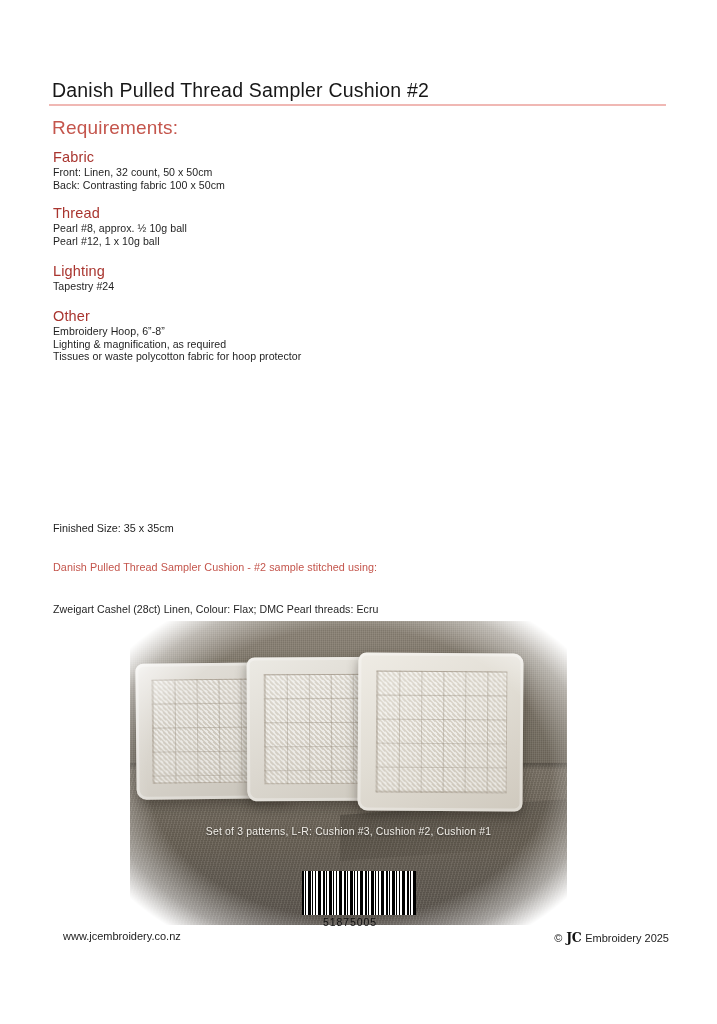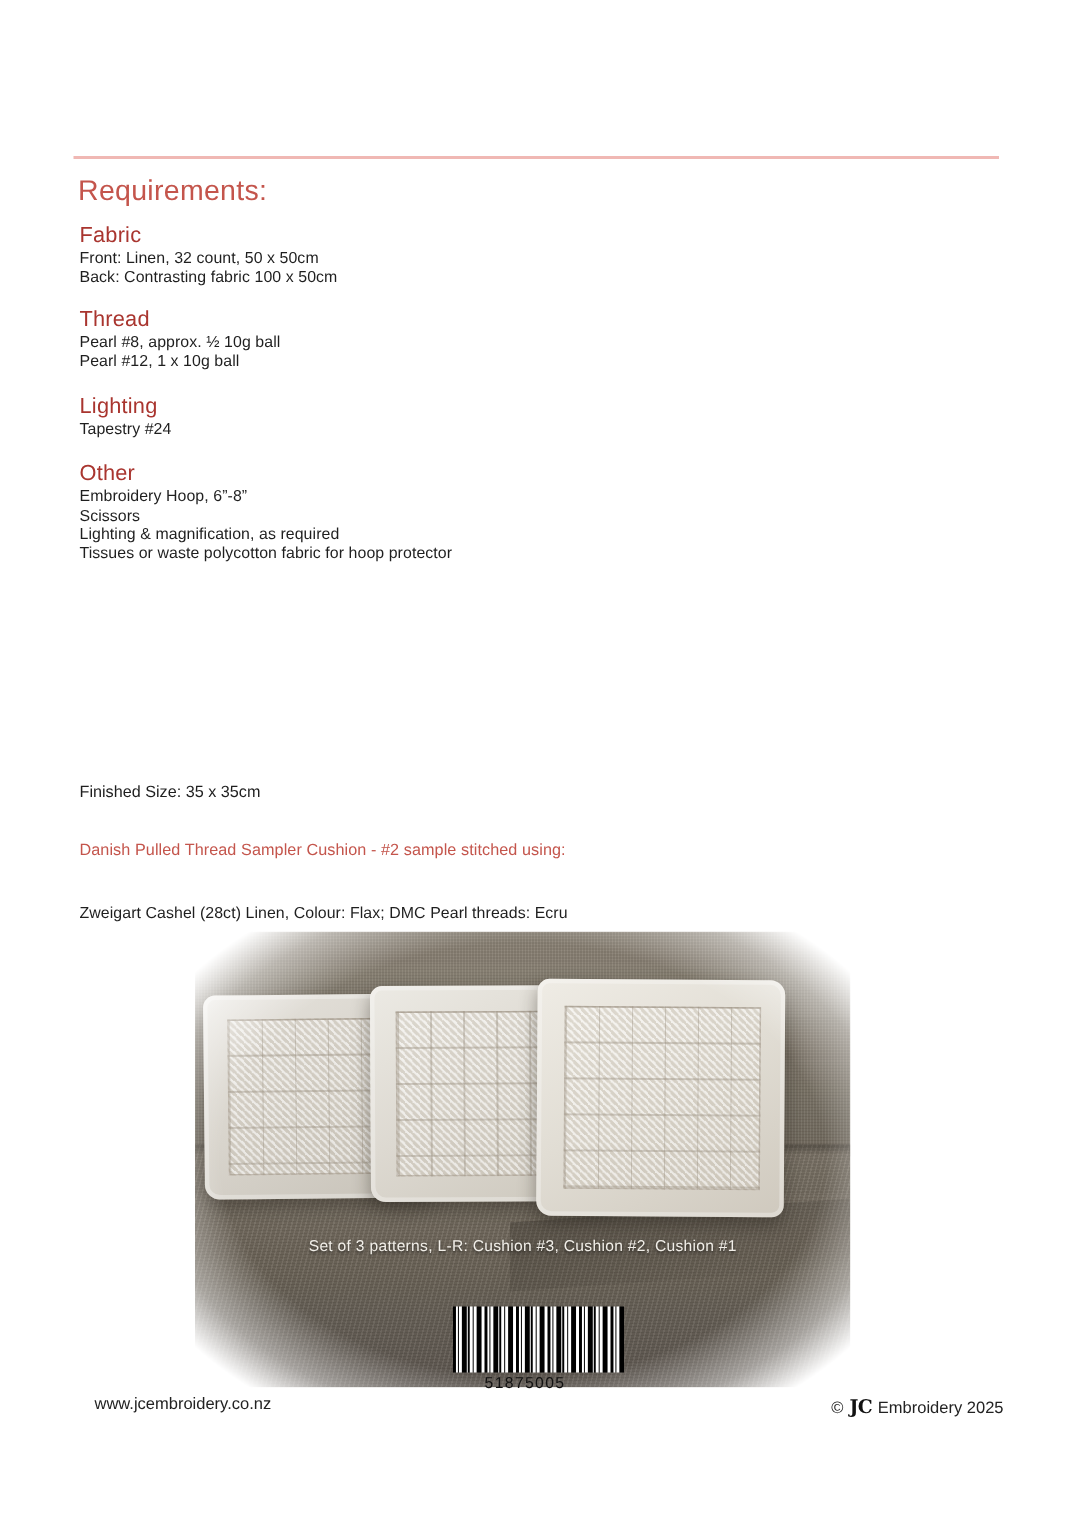--- a/index.html
+++ b/index.html
@@ -290,20 +290,21 @@
     font-size: 12.5px;
     letter-spacing: -0.5px;
     color: #111;
   }
 </style>
 </head>
 <body>
 
 <div class="page">
 
+  <div class="doc-title">Danish Pulled Thread Sampler Cushion #2</div>
   <div class="title-rule"></div>
 
   <div class="requirements-heading">Requirements:</div>
 
   <div class="section sec-fabric">
     <div class="section-heading">Fabric</div>
     <ul class="section-list">
       <li>Front: Linen, 32 count, 50 x 50cm</li>
       <li>Back: Contrasting fabric 100 x 50cm</li>
     </ul>
@@ -321,21 +322,20 @@
     <div class="section-heading">Lighting</div>
     <ul class="section-list">
       <li>Tapestry #24</li>
     </ul>
   </div>
 
   <div class="section sec-other">
     <div class="section-heading">Other</div>
     <ul class="section-list">
       <li>Embroidery Hoop, 6”-8”</li>
-      <li>Scissors</li>
       <li>Lighting &amp; magnification, as required</li>
       <li>Tissues or waste polycotton fabric for hoop protector</li>
     </ul>
   </div>
 
 
   <div class="finished-size">Finished Size:  35 x 35cm</div>
 
   <div class="sample-note">
     <div class="sample-note-title">Danish Pulled Thread Sampler Cushion -  #2 sample stitched using:</div>

